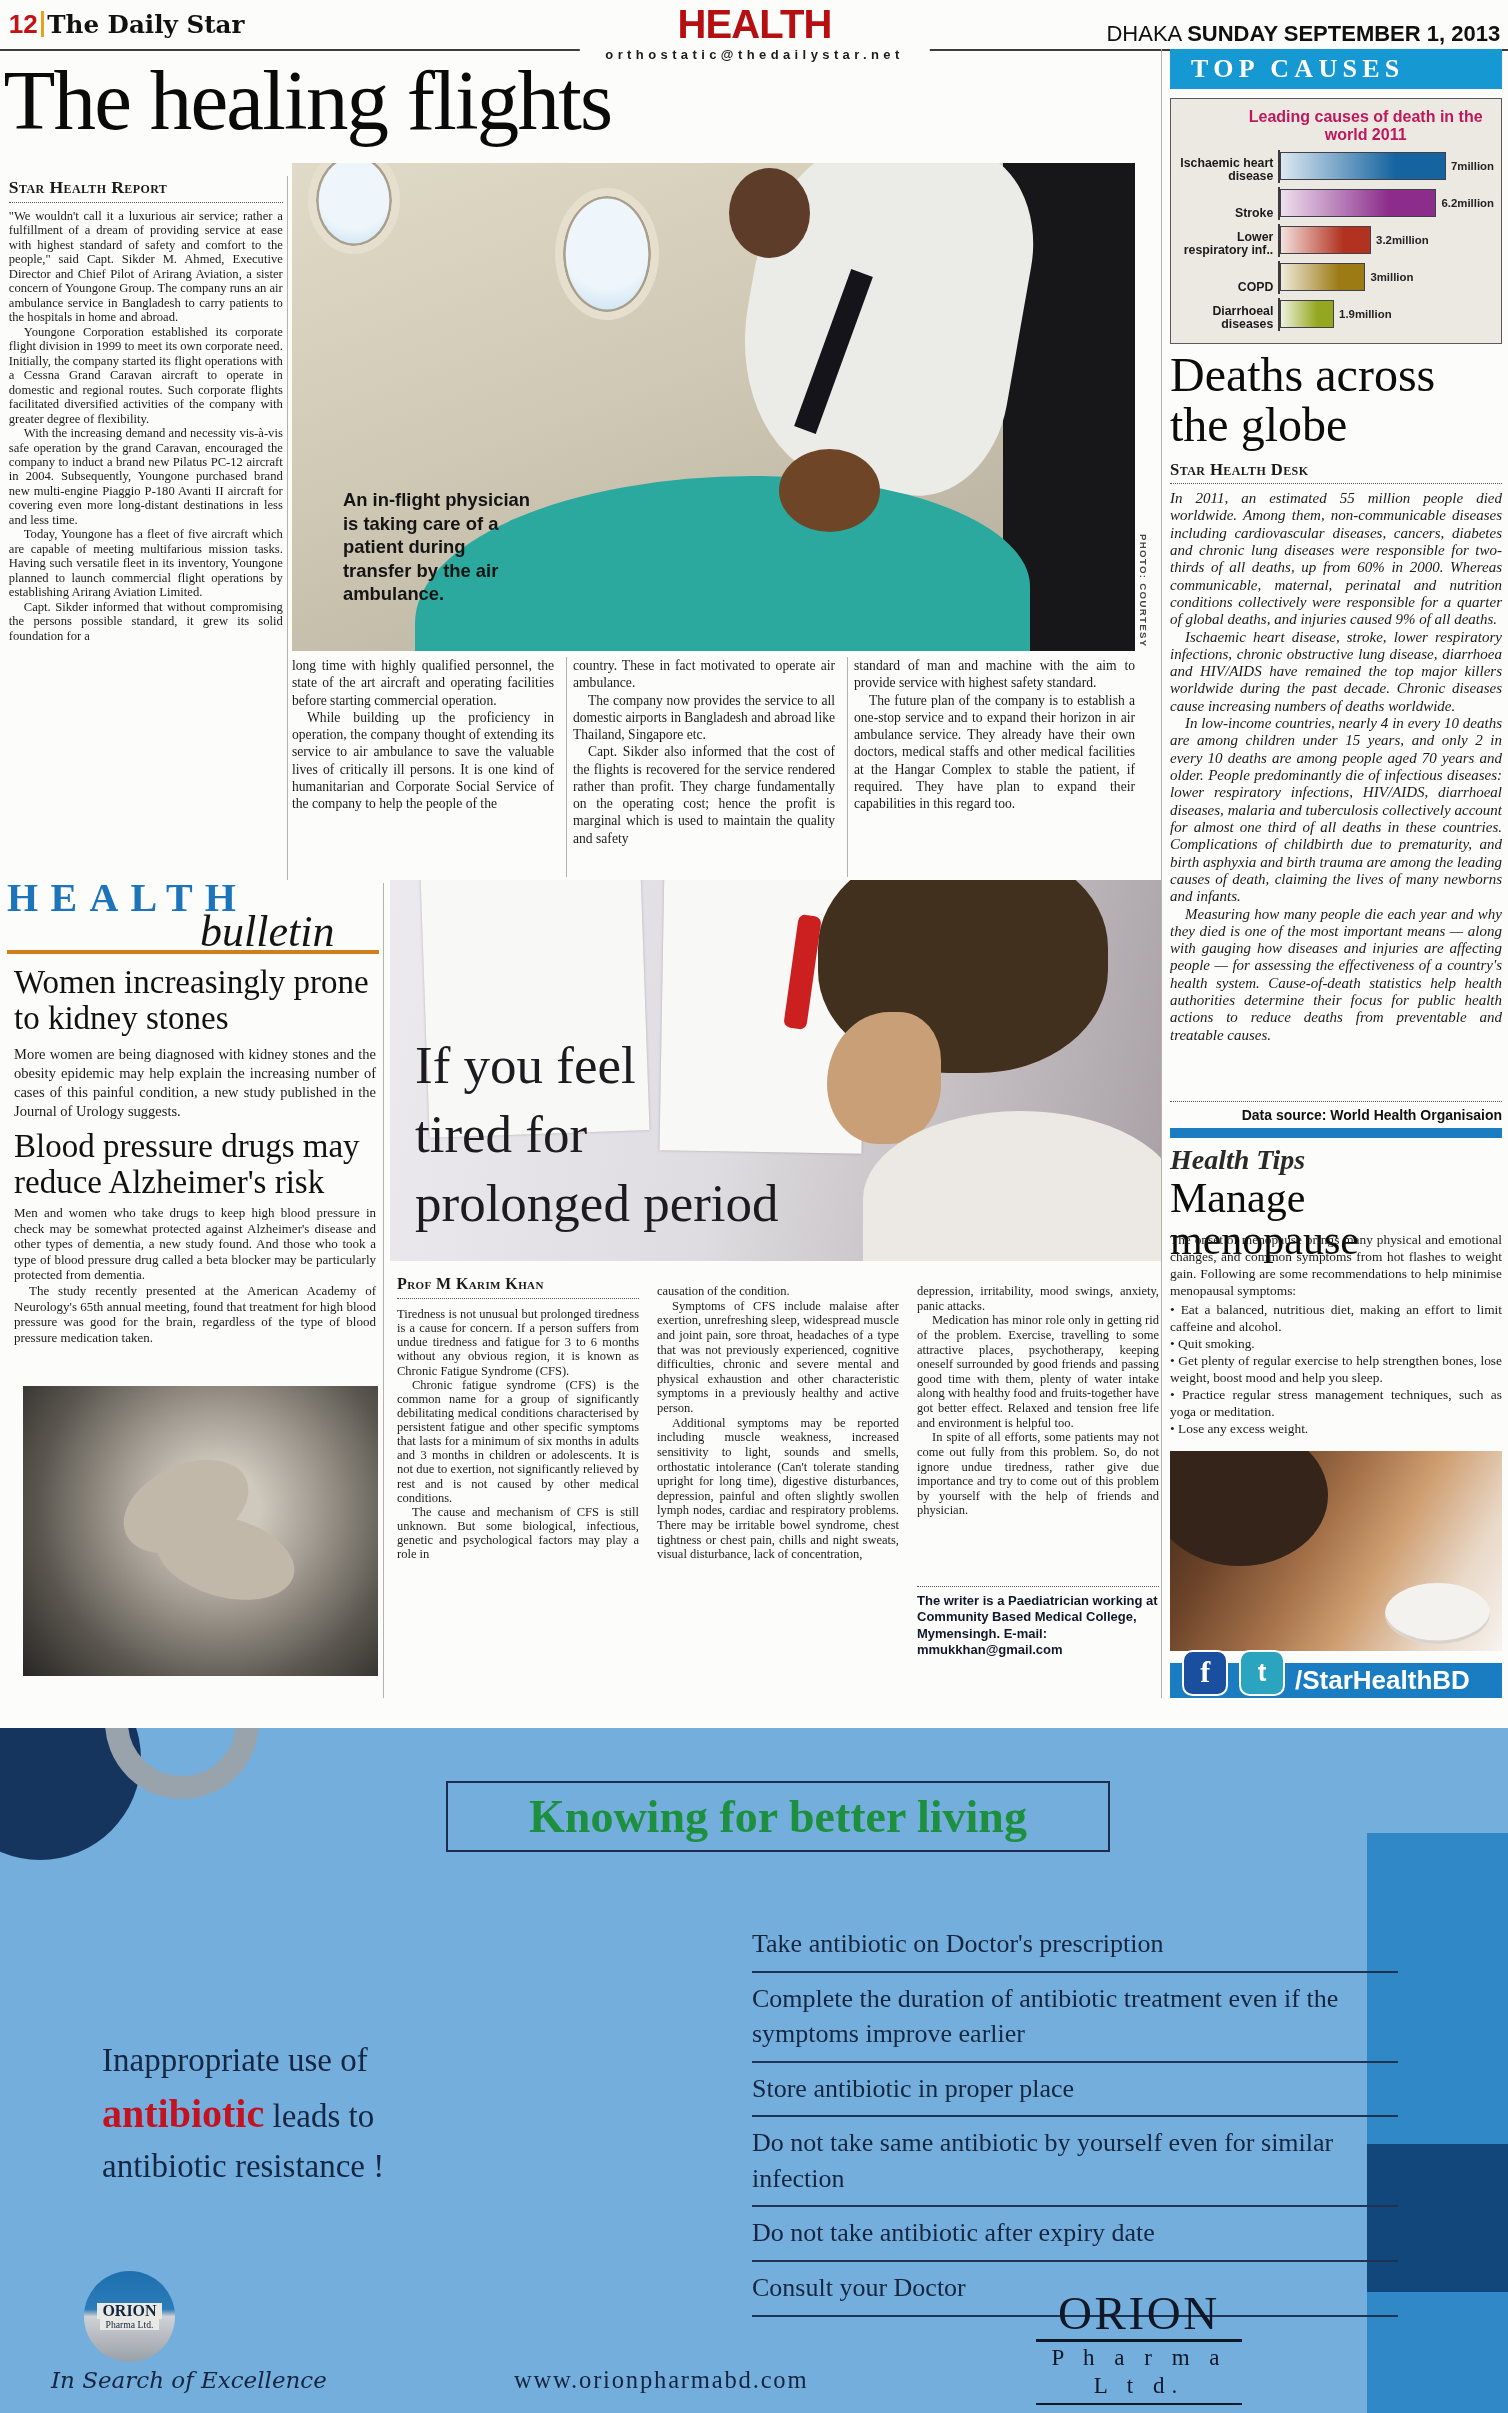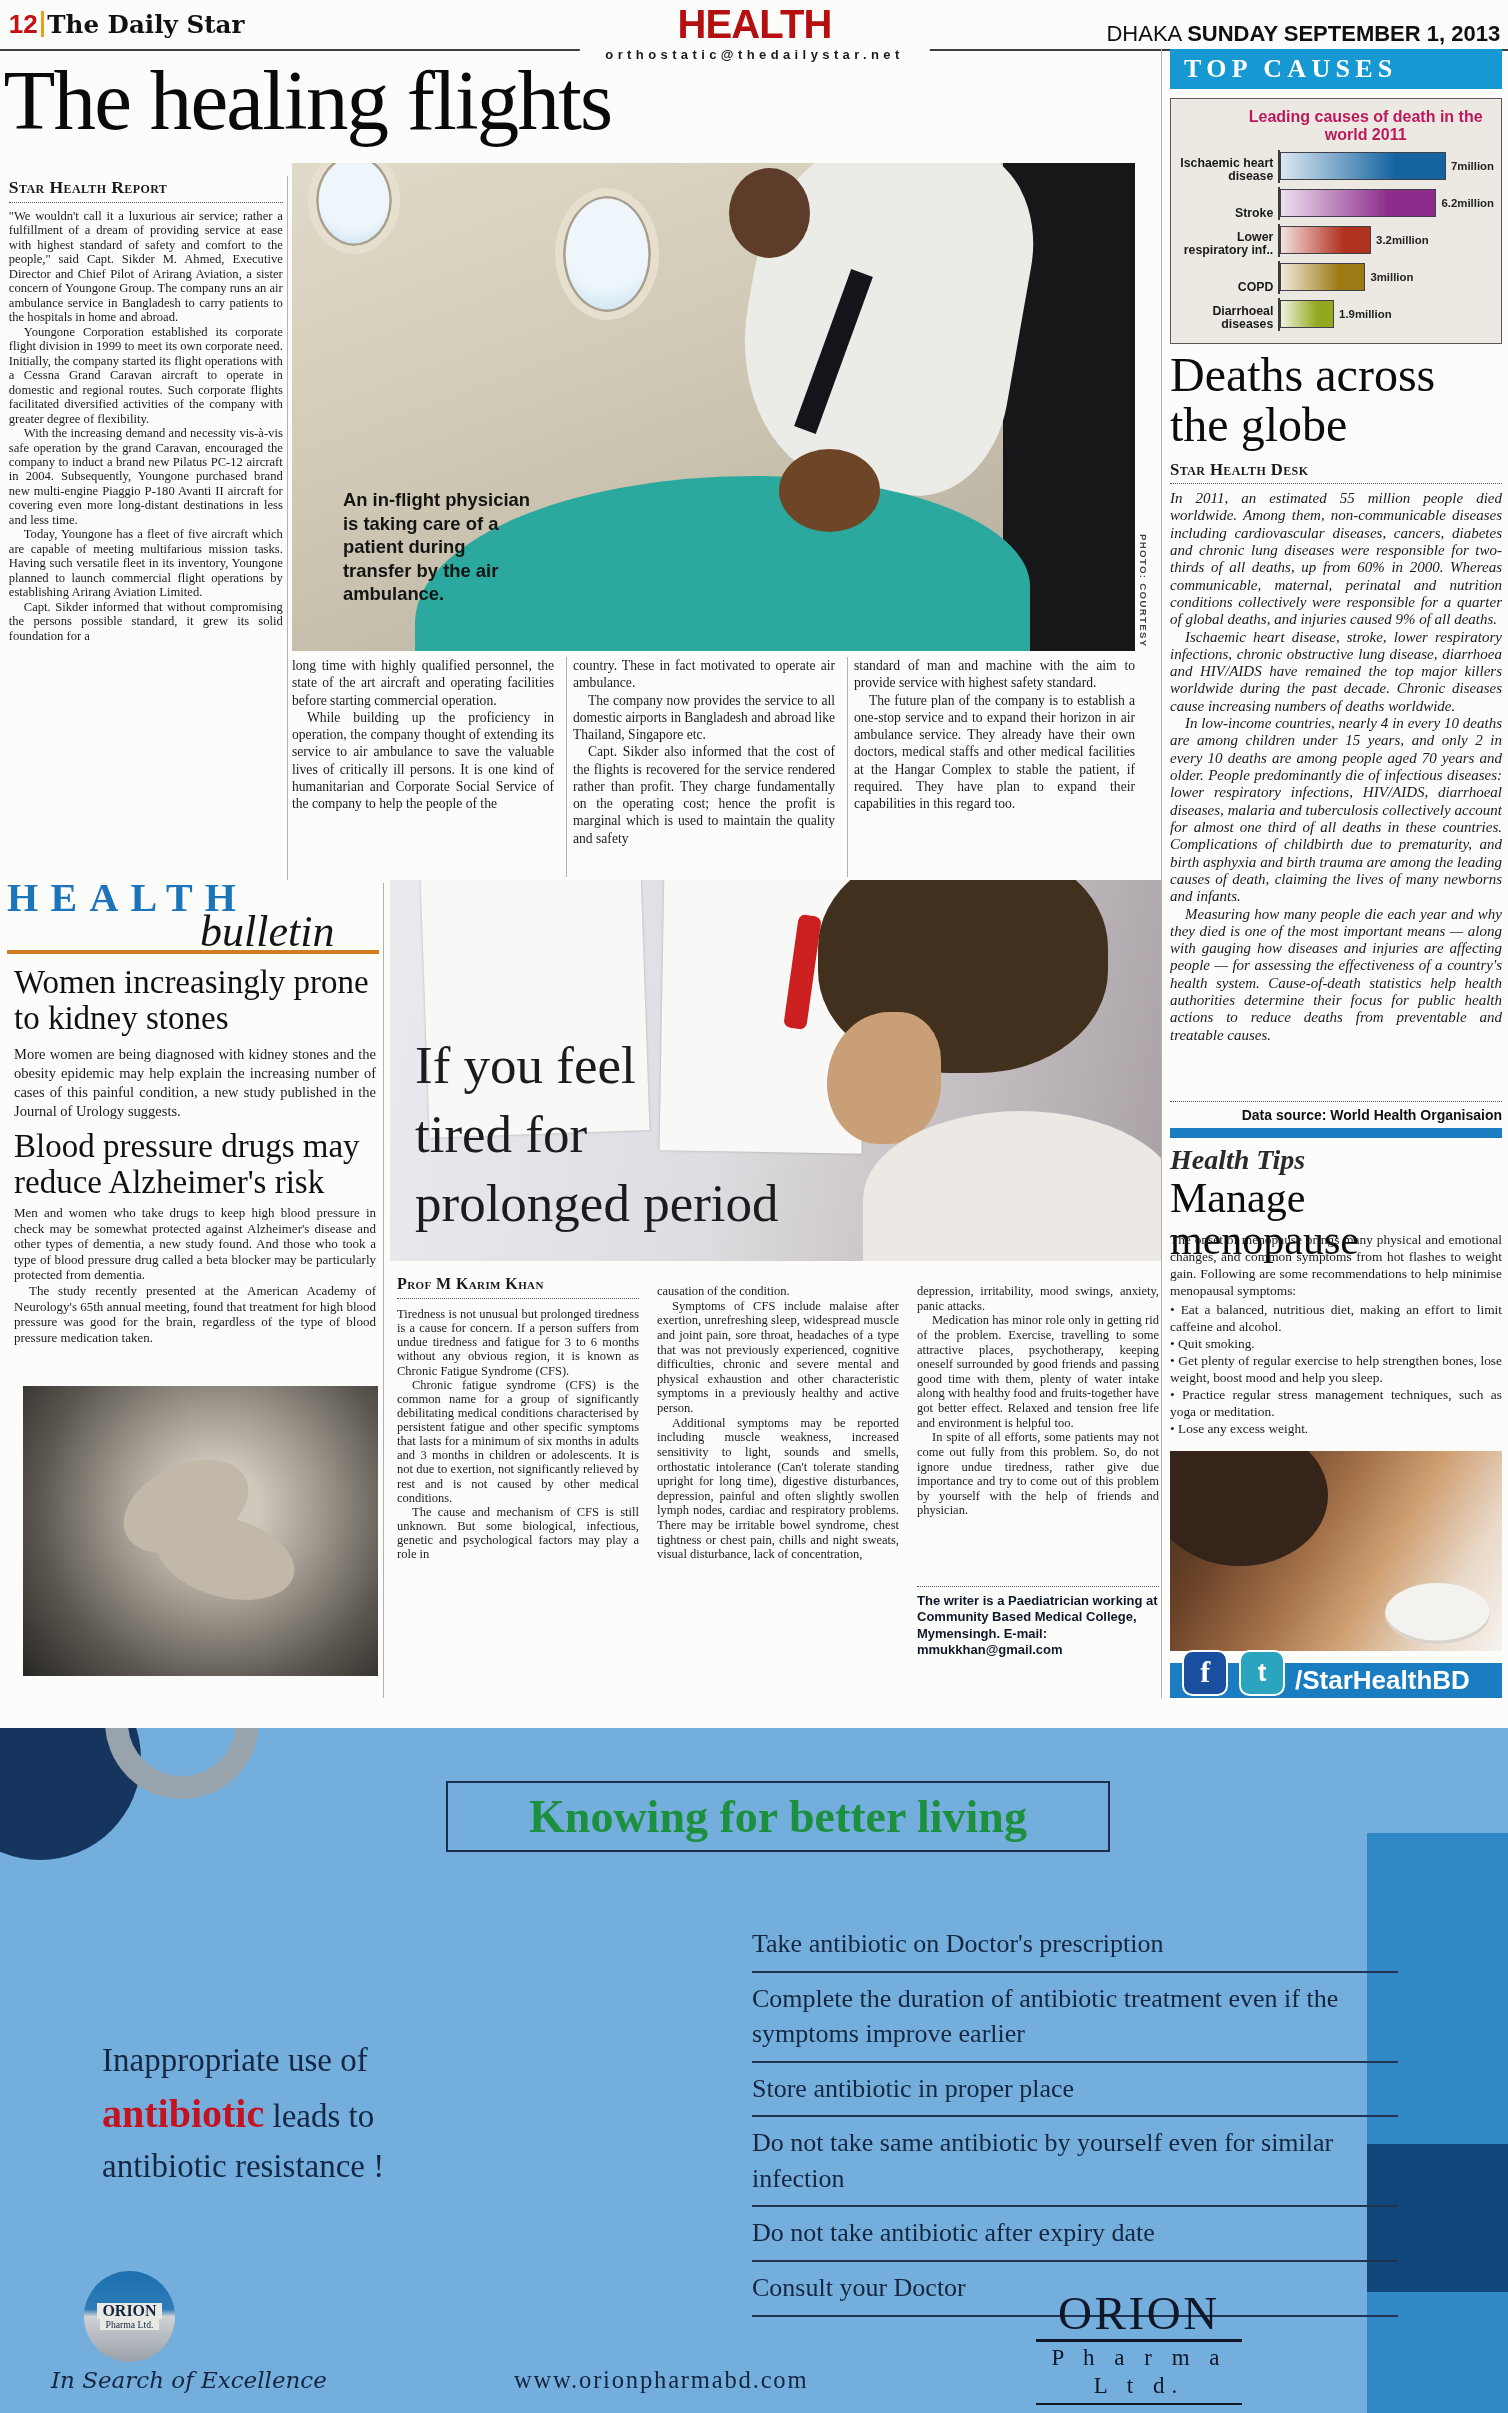--- a/index.html
+++ b/index.html
@@ -49,21 +49,21 @@
                 color:#444;letter-spacing:1.3px;}
   .leadcol{top:657px;height:223px;overflow:hidden;font-size:13.6px;line-height:1.27;}
   #lead-col2{left:292px;width:262px;}
   #lead-col3{left:573px;width:262px;}
   #lead-col4{left:854px;width:281px;}
   #vrule-b{left:566px;top:657px;height:220px;}
   #vrule-c{left:847px;top:657px;height:220px;}
   #vrule-rail{left:1161px;top:49px;height:1649px;}
   
   #topcauses-band{left:1170px;top:49px;width:332px;height:40px;background:#1698d2;border-bottom:2.6px solid #fff;}
-  #topcauses-band span{font:bold 26px/40px "Liberation Serif",serif;color:#fff;letter-spacing:5.3px;padding-left:14px;}
+  #topcauses-band span{font:bold 26px/40px "Liberation Serif",serif;color:#fff;letter-spacing:5.3px;padding-left:14px;margin-left:7px;}
   #chartbox{left:1170px;top:98px;width:332px;height:246px;background:#ece9e2;border:1.8px solid #5a5a5a;
             box-sizing:border-box;padding:7px 7px 3.5px 5.3px;}
   .chart-title{text-align:center;font:bold 16px "Liberation Sans",sans-serif;color:#be185d;margin:1.8px 0 8.8px 61px;}
   .crow{display:flex;align-items:flex-end;height:30px;margin-bottom:7px;}
   .clabel{width:97px;font:bold 12.3px/1.05 "Liberation Sans",sans-serif;color:#1a1a1a;text-align:right;padding-right:4.4px;}
   .ctrack{flex:1;display:flex;align-items:center;border-left:2.6px solid #3a3a3a;height:33px;}
   .bar{height:28px;border:0.9px solid #40404a;box-sizing:border-box;
        background-image:linear-gradient(90deg,rgba(255,255,255,.85),rgba(255,255,255,0) 70%);}
   .cval{margin-left:5.3px;font:bold 11.4px "Liberation Sans",sans-serif;color:#222;white-space:nowrap;}
   #deaths-head{left:1170px;top:350px;width:332px;font:400 48px/1.04 "Liberation Serif",serif;color:#0c0c0c;}

